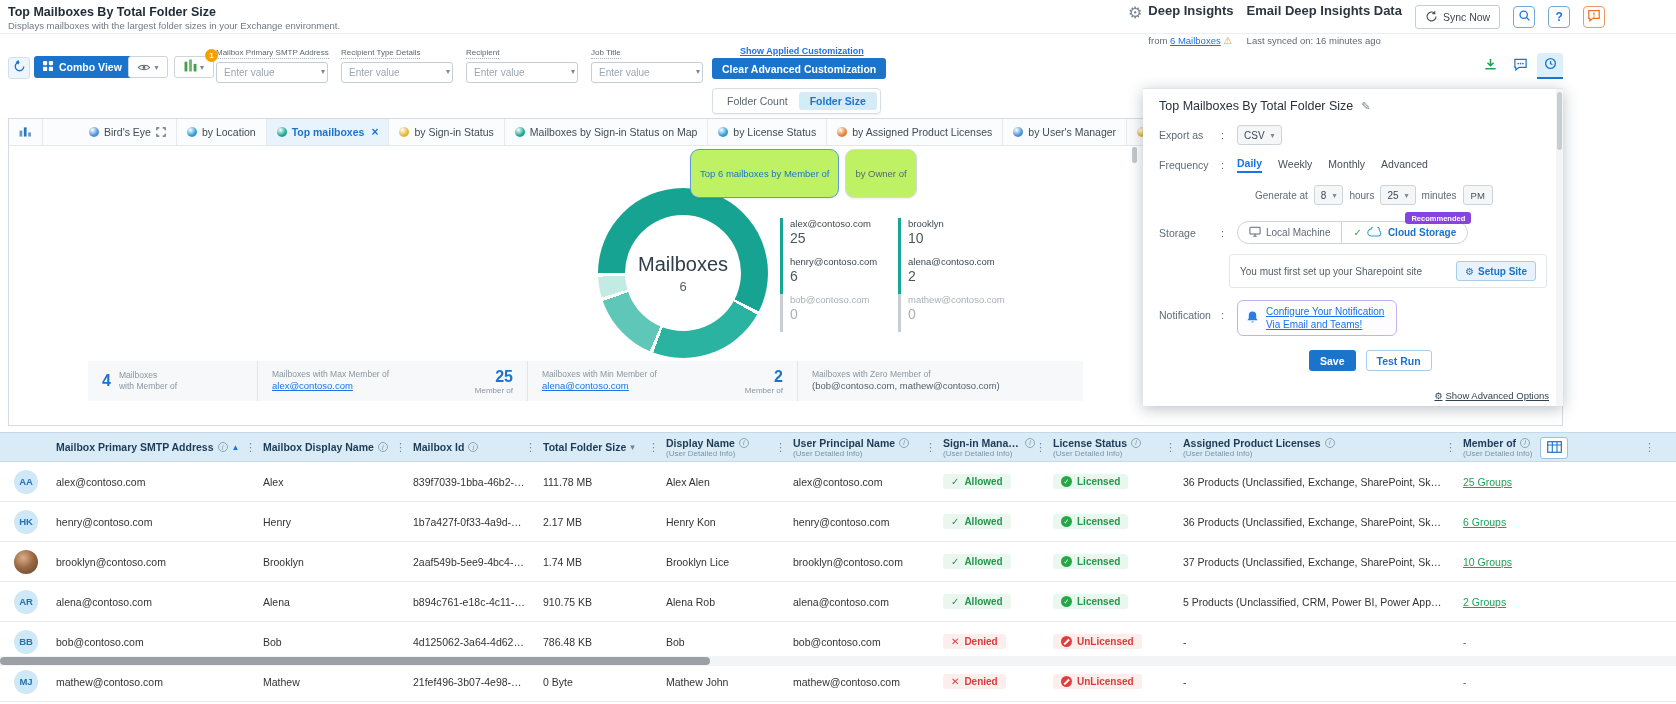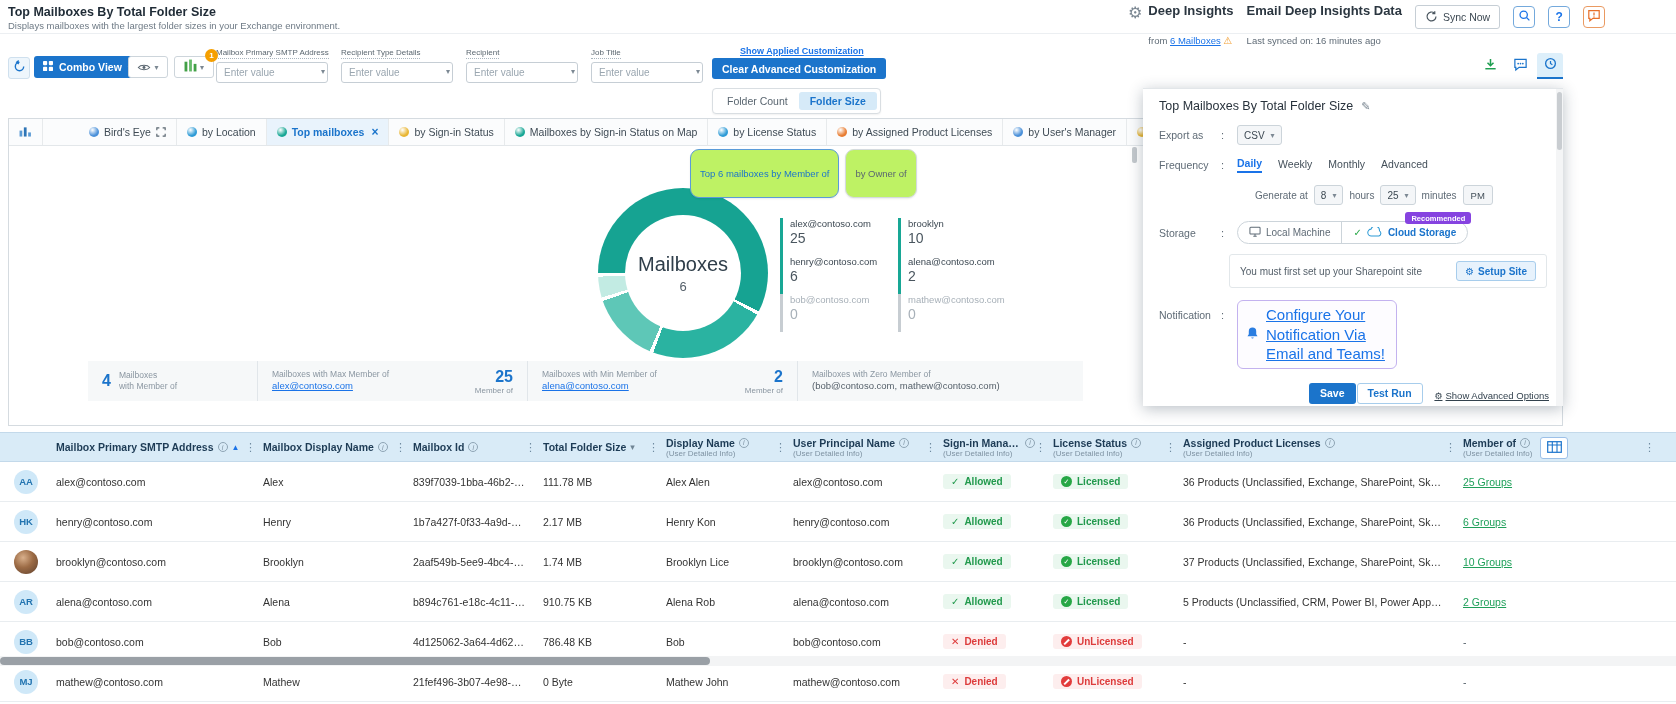--- a/index.html
+++ b/index.html
@@ -142,22 +142,22 @@
 .seg-opt.active{color:#1b74cb;font-weight:600}
 .seg-check{color:#27a746;font-weight:700;font-family:"DejaVu Sans",sans-serif;font-size:10px}
 .rec-badge{position:absolute;top:-10px;right:-4px;background:#8643e0;color:#fff;font-size:7.5px;padding:1.5px 6px;border-radius:3px;font-weight:600;white-space:nowrap}
 .sp-notice{margin-top:10px;margin-left:70px;width:318px;height:34px;border:1px solid #e2e7ea;border-radius:3px;display:flex;align-items:center;gap:10px;padding:0 10px;background:#fff}
 .sp-notice-text{font-size:10px;color:#55606a;white-space:nowrap}
 .setup-site-btn{margin-left:auto;display:inline-flex;align-items:center;gap:4px;height:20px;padding:0 8px;background:#e7f2fc;border:1px solid #a7cdec;border-radius:3px;font-size:10px;color:#1b74cb;font-weight:600;white-space:nowrap}
 .gear-glyph{font-family:"DejaVu Sans",sans-serif;font-size:10px}
 .sp-notif{align-items:flex-start}
 .sp-notif .sp-label,.sp-notif .sp-colon{margin-top:9px}
 .notif-box{display:inline-flex;align-items:center;gap:7px;width:160px;border:1.5px solid #c3b2ef;border-radius:6px;background:#fdfcff;padding:4px 8px;cursor:pointer}
-.notif-text{font-size:15px;color:#1a73e8;text-decoration:underline;line-height:1.3}
-.sp-actions{margin-top:14px;margin-left:150px;display:flex;gap:1px}
+.notif-text{font-size:10px;color:#1a73e8;text-decoration:underline;line-height:1.3}
+.sp-actions{margin-top:14px;margin-left:150px;display:flex;gap:10px}
 .save-btn{height:21px;padding:0 11px;background:#1b74cb;color:#fff;border-radius:3px;font-size:10.5px;font-weight:600}
 .testrun-btn{height:21px;padding:0 10px;background:#fff;border:1px solid #a7cdec;color:#1b74cb;border-radius:3px;font-size:10.5px;font-weight:600}
 .adv-link{position:absolute;right:14px;bottom:5px;font-size:9.5px;color:#33424e;text-decoration:underline;display:flex;align-items:center;gap:3px}
 .sp-scrollbar{position:absolute;right:0;top:0;width:7px;height:100%;background:#f4f5f6}
 .sp-thumb{position:absolute;top:3px;right:1px;width:5px;height:58px;background:#c9cdd1;border-radius:3px}
 </style>
 </head>
 <body>
 
 <header class="topbar">

